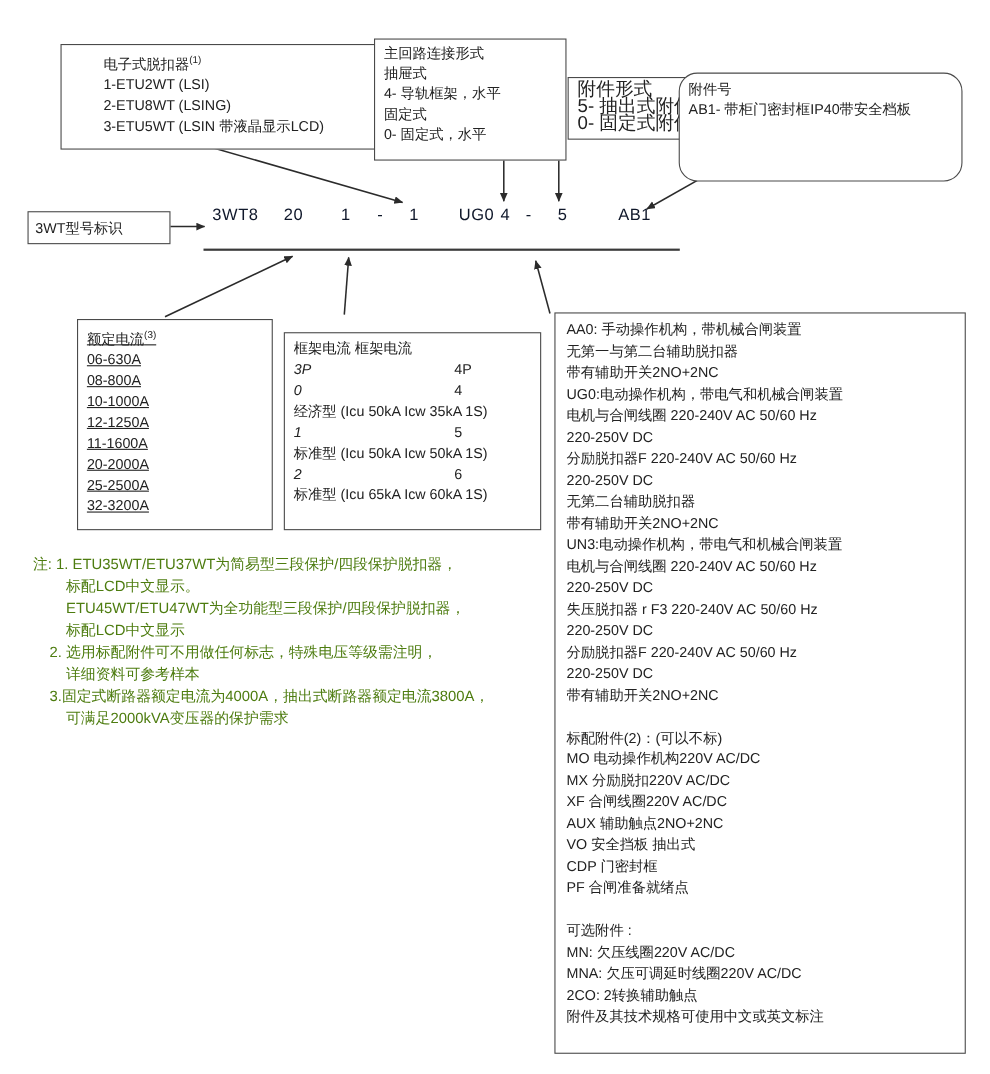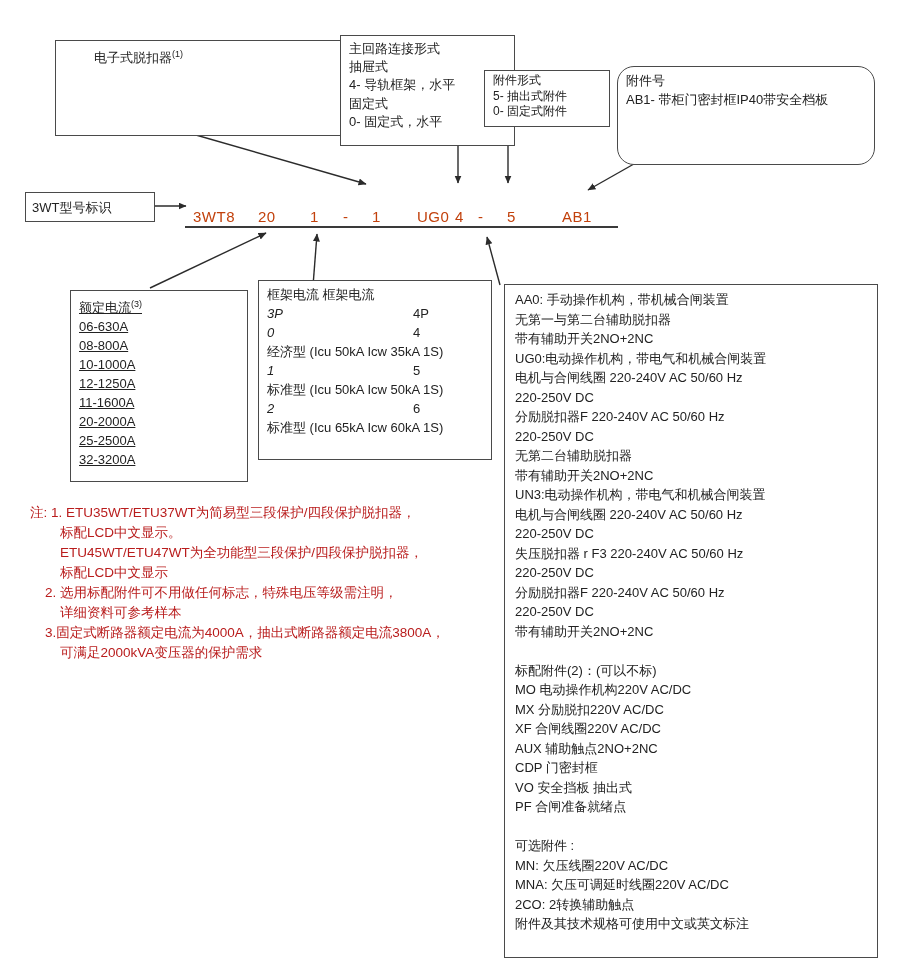--- a/index.html
+++ b/index.html
@@ -5,31 +5,31 @@
   html,body{margin:0;padding:0;}
   body{font-family:"Liberation Sans","DejaVu Sans",sans-serif;background:#ffffff;}
   .canvas{position:relative;width:900px;height:976px;background:#ffffff;color:#222;overflow:hidden;}
   .arrows{position:absolute;left:0;top:0;pointer-events:none;}
   .arrow{stroke:#2b2b2b;stroke-width:1.4;fill:none;}
   .box{position:absolute;border:1px solid #4a4a4a;background:#fff;font-size:13px;line-height:19px;padding:4px 8px;}
   .line{white-space:pre;}
   sup{font-size:9px;vertical-align:super;}
   .etu-box{left:55px;top:40px;width:247px;height:86px;padding-left:38px;}
   .connection-box{left:340px;top:35px;width:157px;height:101px;line-height:18.2px;}
-  .accform-box{left:484px;top:70px;width:108px;height:51px;font-size:12px;line-height:15.5px;padding:2px 8px;}
+  .accform-box{left:516px;top:70px;width:108px;height:51px;font-size:17px;line-height:15.5px;padding:2px 8px;}
   .accno-box{left:617px;top:66px;width:240px;height:89px;border-radius:17px;}
   .label-box{left:25px;top:192px;width:116px;height:28px;display:flex;align-items:center;padding:0 6px;}
   .rated-box{left:70px;top:290px;width:160px;height:182px;text-decoration:underline;}
-  .frame-box{left:258px;top:280px;width:216px;height:170px;}
+  .frame-box{left:258px;top:302px;width:216px;height:170px;}
   .mech-box{left:504px;top:284px;width:352px;height:662px;line-height:19.5px;padding:5px 10px;}
   .r2{white-space:pre;}
   .r2 .c1{display:inline-block;width:146px;font-style:italic;}
-  .notes{position:absolute;left:30px;top:503px;font-size:13.5px;line-height:20px;color:#b91c1c;}
+  .notes{position:absolute;left:30px;top:503px;font-size:13.5px;line-height:20px;color:#4d7c0f;}
   .model-underline{position:absolute;left:185px;top:226px;width:433px;height:1.5px;background:#3a3a3a;}
-  .model-token{position:absolute;top:208px;font-size:15px;letter-spacing:0.5px;color:#c2410c;}
+  .model-token{position:absolute;top:187px;font-size:15px;letter-spacing:0.5px;color:#0f172a;}
   .tk0{left:193px}.tk1{left:258px}.tk2{left:310px}.tk3{left:343px}.tk4{left:372px}
   .tk5{left:417px}.tk6{left:455px}.tk7{left:478px}.tk8{left:507px}.tk9{left:562px}
 </style>
 </head>
 <body>
 
 <div class="canvas">
 
   <svg class="arrows" width="900" height="976" viewBox="0 0 900 976">
     <defs>
@@ -42,20 +42,25 @@
     <line class="arrow" x1="508" y1="122" x2="508" y2="183" marker-end="url(#ah)"></line>
     <line class="arrow" x1="648" y1="156" x2="588" y2="190" marker-end="url(#ah)"></line>
     <line class="arrow" x1="141" y1="206" x2="186" y2="206" marker-end="url(#ah)"></line>
     <line class="arrow" x1="150" y1="288" x2="266" y2="233" marker-end="url(#ah)"></line>
     <line class="arrow" x1="313" y1="286" x2="317" y2="234" marker-end="url(#ah)"></line>
     <line class="arrow" x1="500" y1="285" x2="487" y2="237" marker-end="url(#ah)"></line>
   </svg>
 
   <div class="box etu-box">
     <div class="line"><span>电子式脱扣器</span><sup>(1)</sup></div>
+    <div>
+        <div class="line">1-ETU2WT (LSI)</div>
+        <div class="line">2-ETU8WT (LSING)</div>
+        <div class="line">3-ETU5WT (LSIN 带液晶显示LCD)</div>
+      </div>
   </div>
 
   <div class="box connection-box">
     <div>
         <div class="line">主回路连接形式</div>
         <div class="line">抽屉式</div>
         <div class="line">4- 导轨框架，水平</div>
         <div class="line">固定式</div>
         <div class="line">0- 固定式，水平</div>
       </div>
@@ -137,22 +142,22 @@
         <div class="line">220-250V DC</div>
         <div class="line">分励脱扣器F 220-240V AC 50/60 Hz</div>
         <div class="line">220-250V DC</div>
         <div class="line">带有辅助开关2NO+2NC</div>
         <div class="line">&nbsp;</div>
         <div class="line">标配附件(2)：(可以不标)</div>
         <div class="line">MO 电动操作机构220V AC/DC</div>
         <div class="line">MX 分励脱扣220V AC/DC</div>
         <div class="line">XF 合闸线圈220V AC/DC</div>
         <div class="line">AUX 辅助触点2NO+2NC</div>
+        <div class="line">VO 安全挡板 抽出式</div>
         <div class="line">CDP 门密封框</div>
-        <div class="line">VO 安全挡板 抽出式</div>
         <div class="line">PF 合闸准备就绪点</div>
         <div class="line">&nbsp;</div>
         <div class="line">可选附件 :</div>
         <div class="line">MN: 欠压线圈220V AC/DC</div>
         <div class="line">MNA: 欠压可调延时线圈220V AC/DC</div>
         <div class="line">2CO: 2转换辅助触点</div>
         <div class="line">附件及其技术规格可使用中文或英文标注</div>
       </div>
   </div>
 

